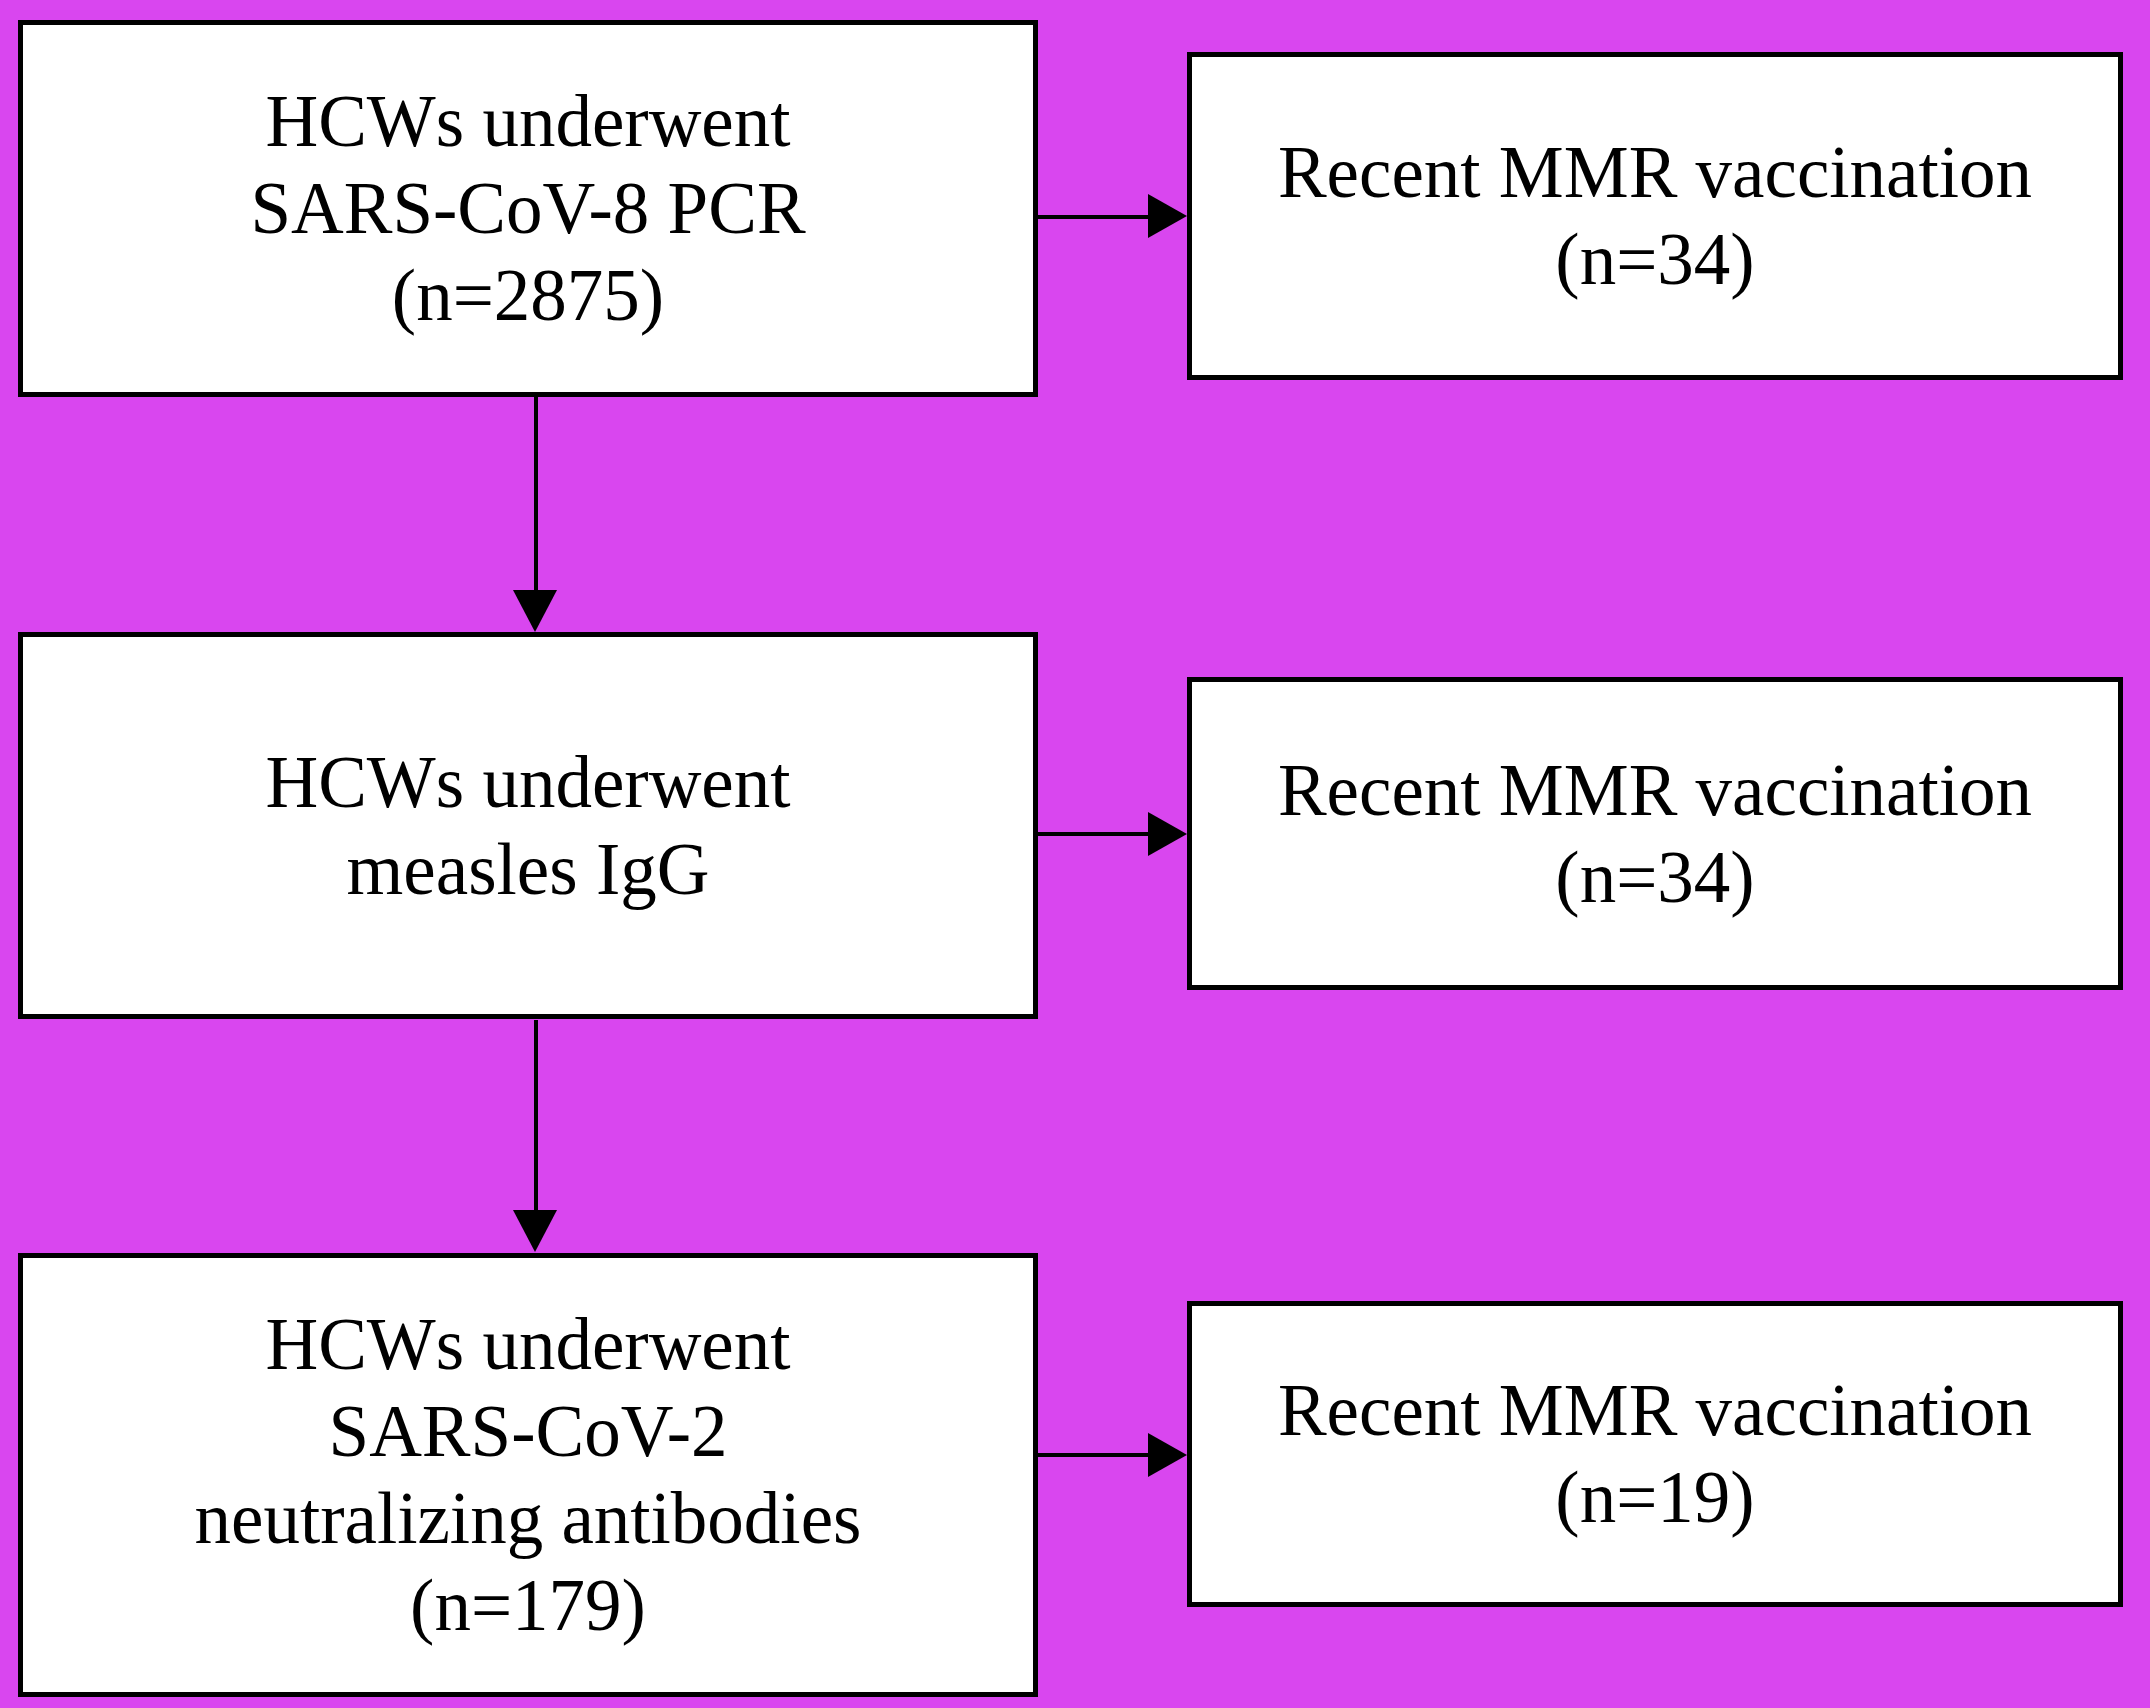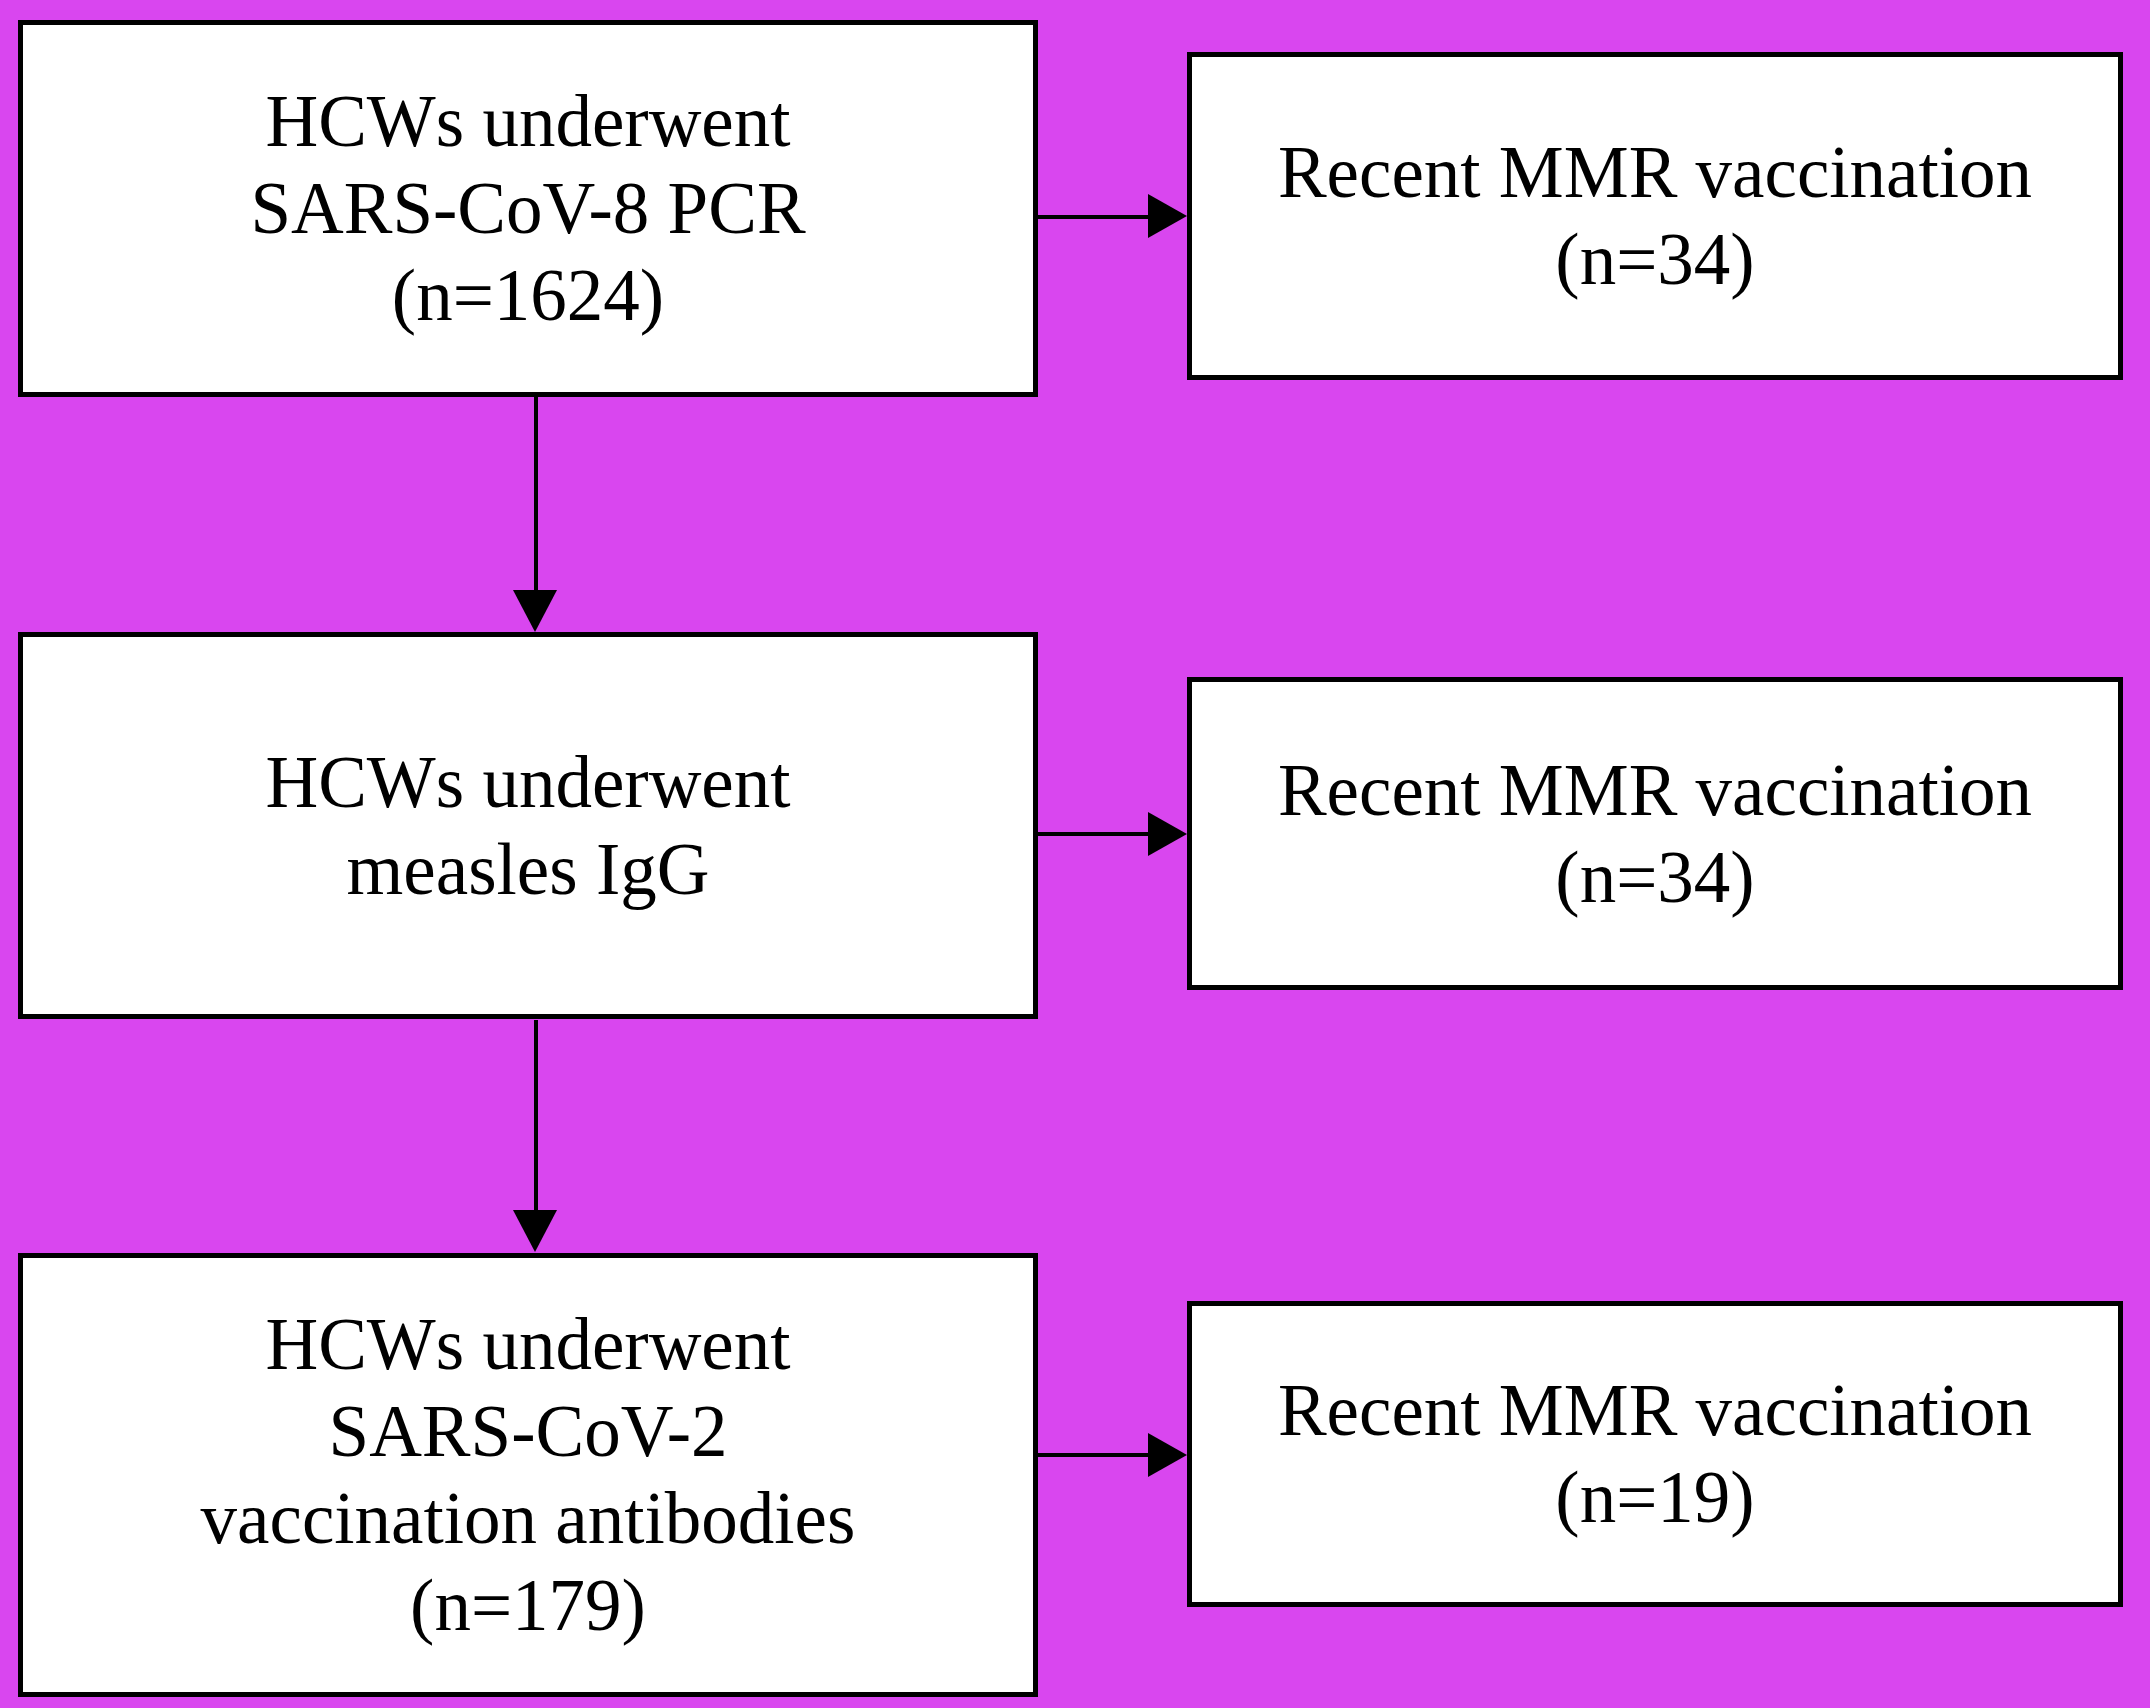--- a/index.html
+++ b/index.html
@@ -48,40 +48,40 @@
   #box-r3 { left: 1187px; top: 1301px; width: 936px; height: 306px; }
 </style>
 </head>
 <body>
 
 <div class="canvas">
 
   <div class="box" id="box-l1">
     <div>HCWs underwent</div>
     <div>SARS-CoV-8 PCR</div>
-    <div>(n=1624)</div>
+    <div>(n=2875)</div>
   </div>
   <div class="box" id="box-r1">
     <div>Recent MMR vaccination</div>
     <div>(n=34)</div>
   </div>
 
   <div class="box" id="box-l2">
     <div>HCWs underwent</div>
     <div>measles IgG</div>
   </div>
   <div class="box" id="box-r2">
     <div>Recent MMR vaccination</div>
     <div>(n=34)</div>
   </div>
 
   <div class="box" id="box-l3">
     <div>HCWs underwent</div>
     <div>SARS-CoV-2</div>
-    <div>vaccination antibodies</div>
+    <div>neutralizing antibodies</div>
     <div>(n=179)</div>
   </div>
   <div class="box" id="box-r3">
     <div>Recent MMR vaccination</div>
     <div>(n=19)</div>
   </div>
 
   <div>
     <div class="shaft" style="left:534px; top:397px; width:3.6px; height:196px;"></div>
     <div class="head down" style="left:513px; top:590px;"></div>

